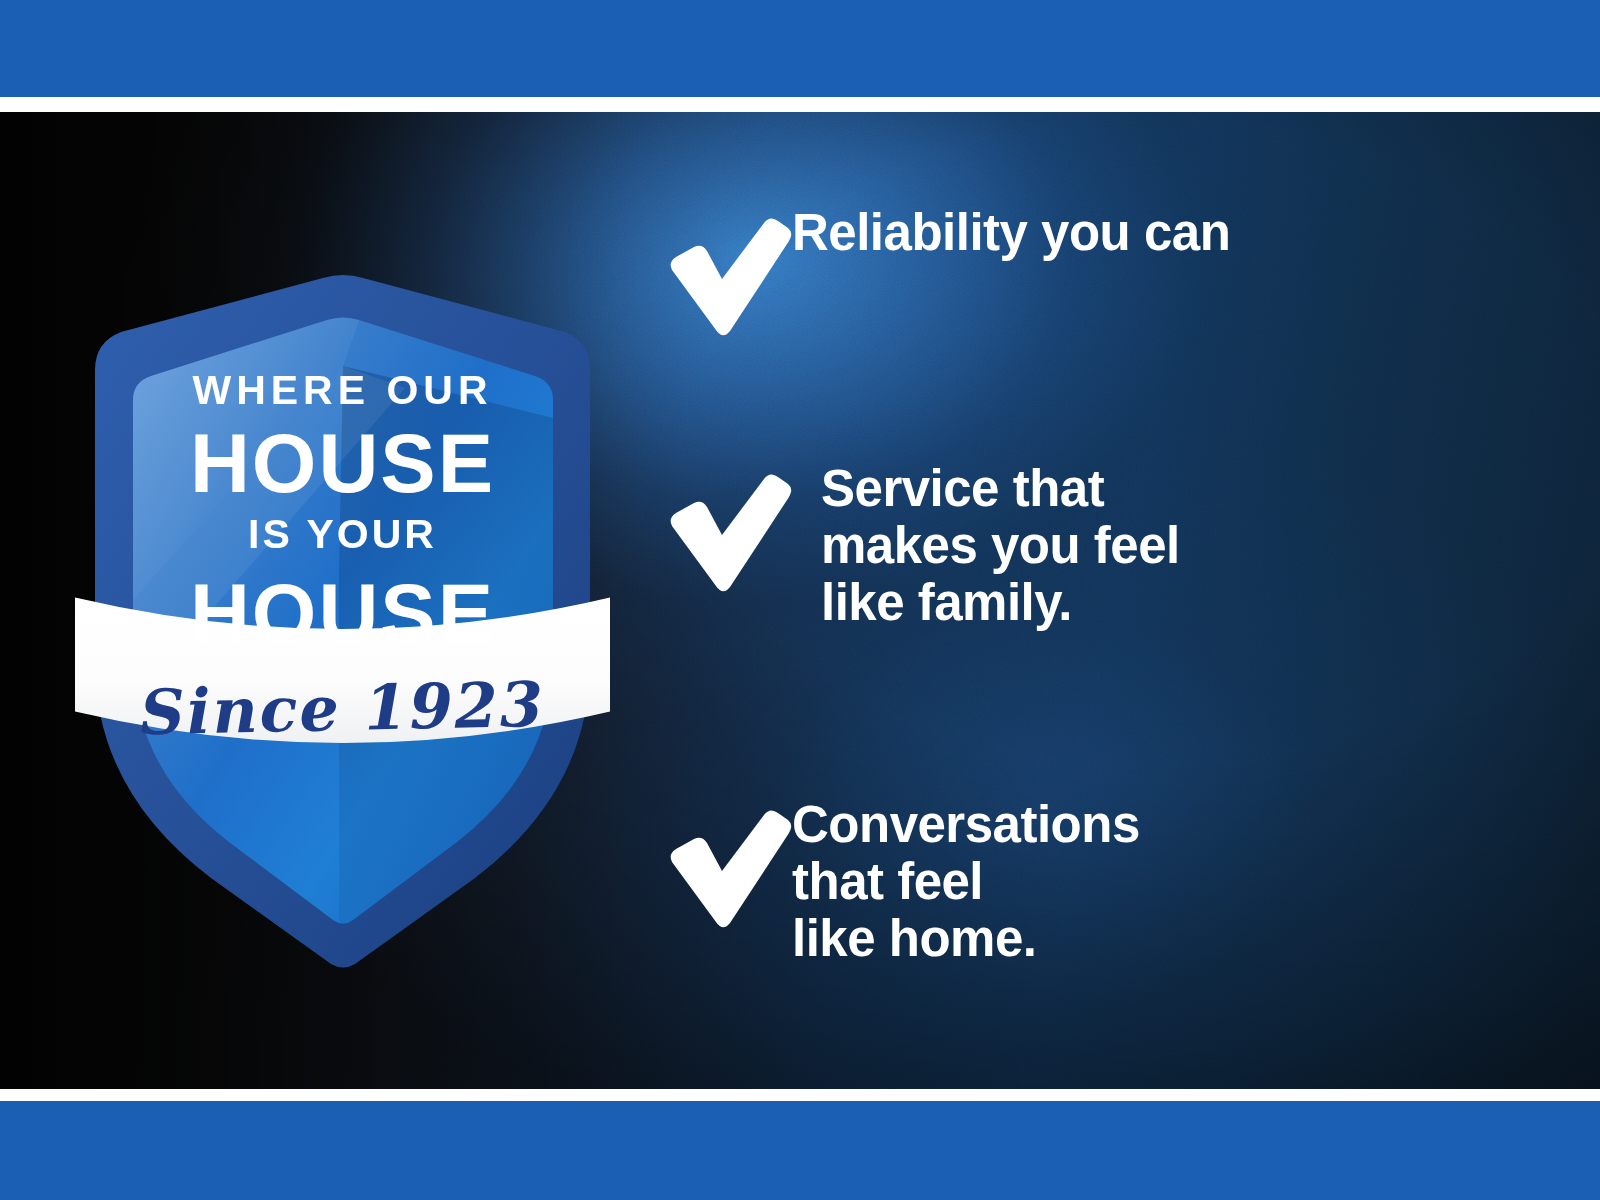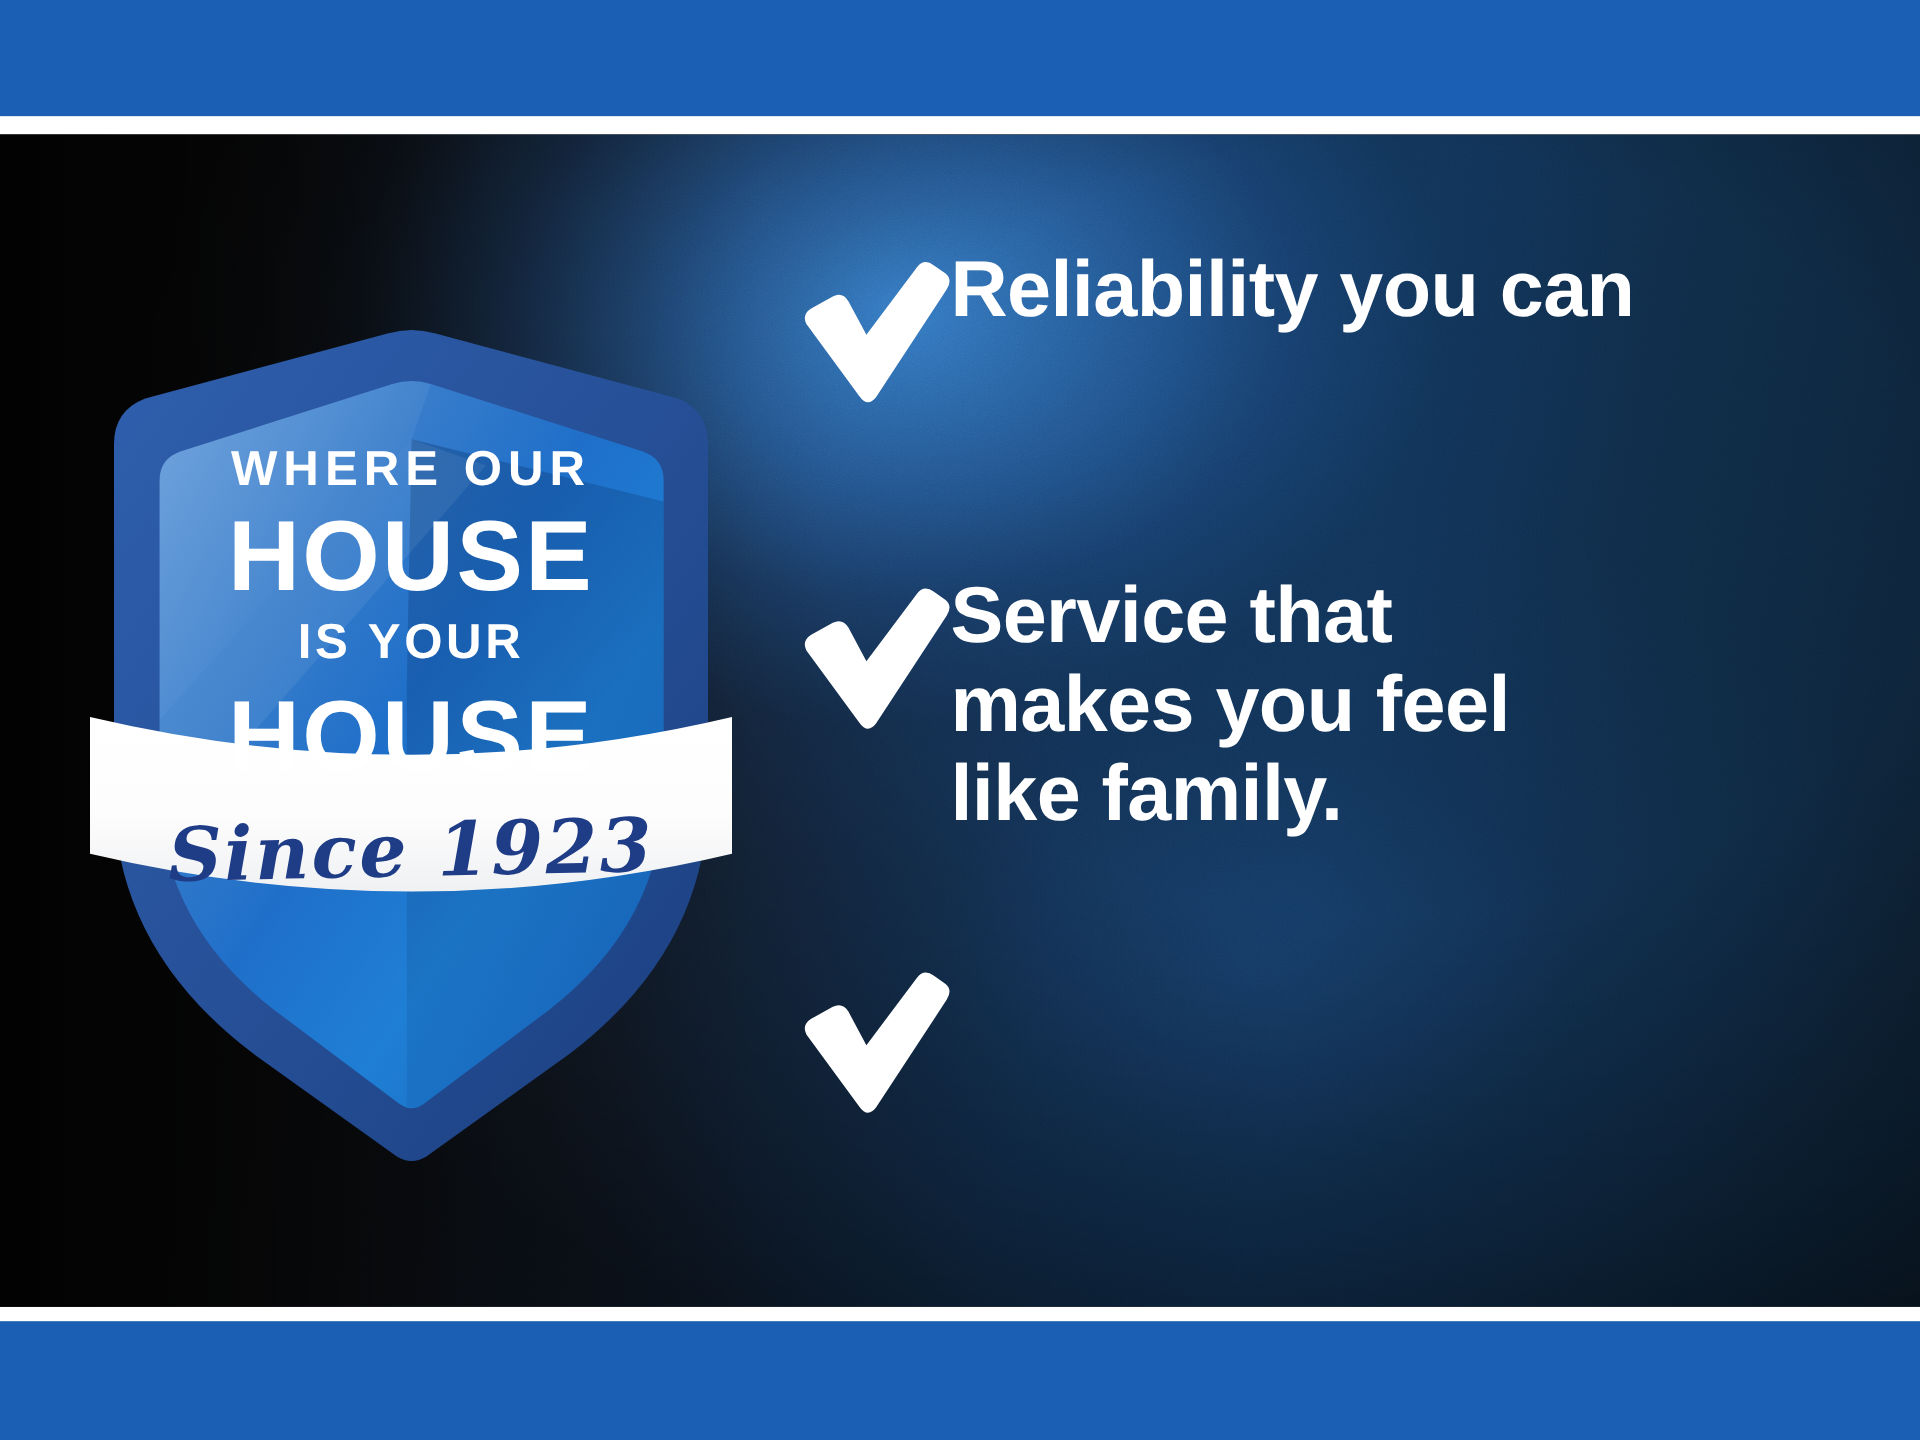--- a/index.html
+++ b/index.html
@@ -148,37 +148,37 @@
     width: 830px;
   }
   .check-row {
     position: absolute;
     left: 0;
     width: 830px;
     display: flex;
     align-items: flex-start;
   }
   .check-row.r1 { top: 0px; }
-  .check-row.r2 { top: 272px; }
+  .check-row.r2 { top: 256px; gap: 29px; }
   .check-row.r3 { top: 592px; }
 
   .check-icon {
     flex: 0 0 auto;
     width: 132px;
     height: 128px;
     margin-top: 10px;
   }
   .check-icon svg { display: block; width: 100%; height: 100%; }
 
   .check-text {
     flex: 1 1 auto;
     color: #ffffff;
     font-family: "Liberation Sans", sans-serif;
     font-weight: bold;
-    font-size: 66px;
+    font-size: 51px;
     line-height: 1.12;
     letter-spacing: -0.5px;
     padding-top: 4px;
   }
   .check-text .ln { display: block; white-space: nowrap; }
 </style>
 </head>
 <body>
 
 <div id="canvas">
@@ -290,17 +290,22 @@
       </div>
 
       <div class="check-row r3">
         <div class="check-icon">
           <svg viewBox="0 0 132 128" xmlns="http://www.w3.org/2000/svg">
             <path d="M 12 60 Q 8 52 16 47 L 34 37 Q 42 33 47 41 L 62 69 L 104 13
                      Q 110 5 118 11 L 128 18 Q 134 23 129 31 L 70 121
                      Q 63 130 56 120 Z" fill="#ffffff"></path>
           </svg>
         </div>
+        <div class="check-text">
+          <span class="ln">Conversations</span>
+          <span class="ln">that feel</span>
+          <span class="ln">like home.</span>
+        </div>
       </div>
 
     </div>
   </div>
 </div>
 
 </body></html>

